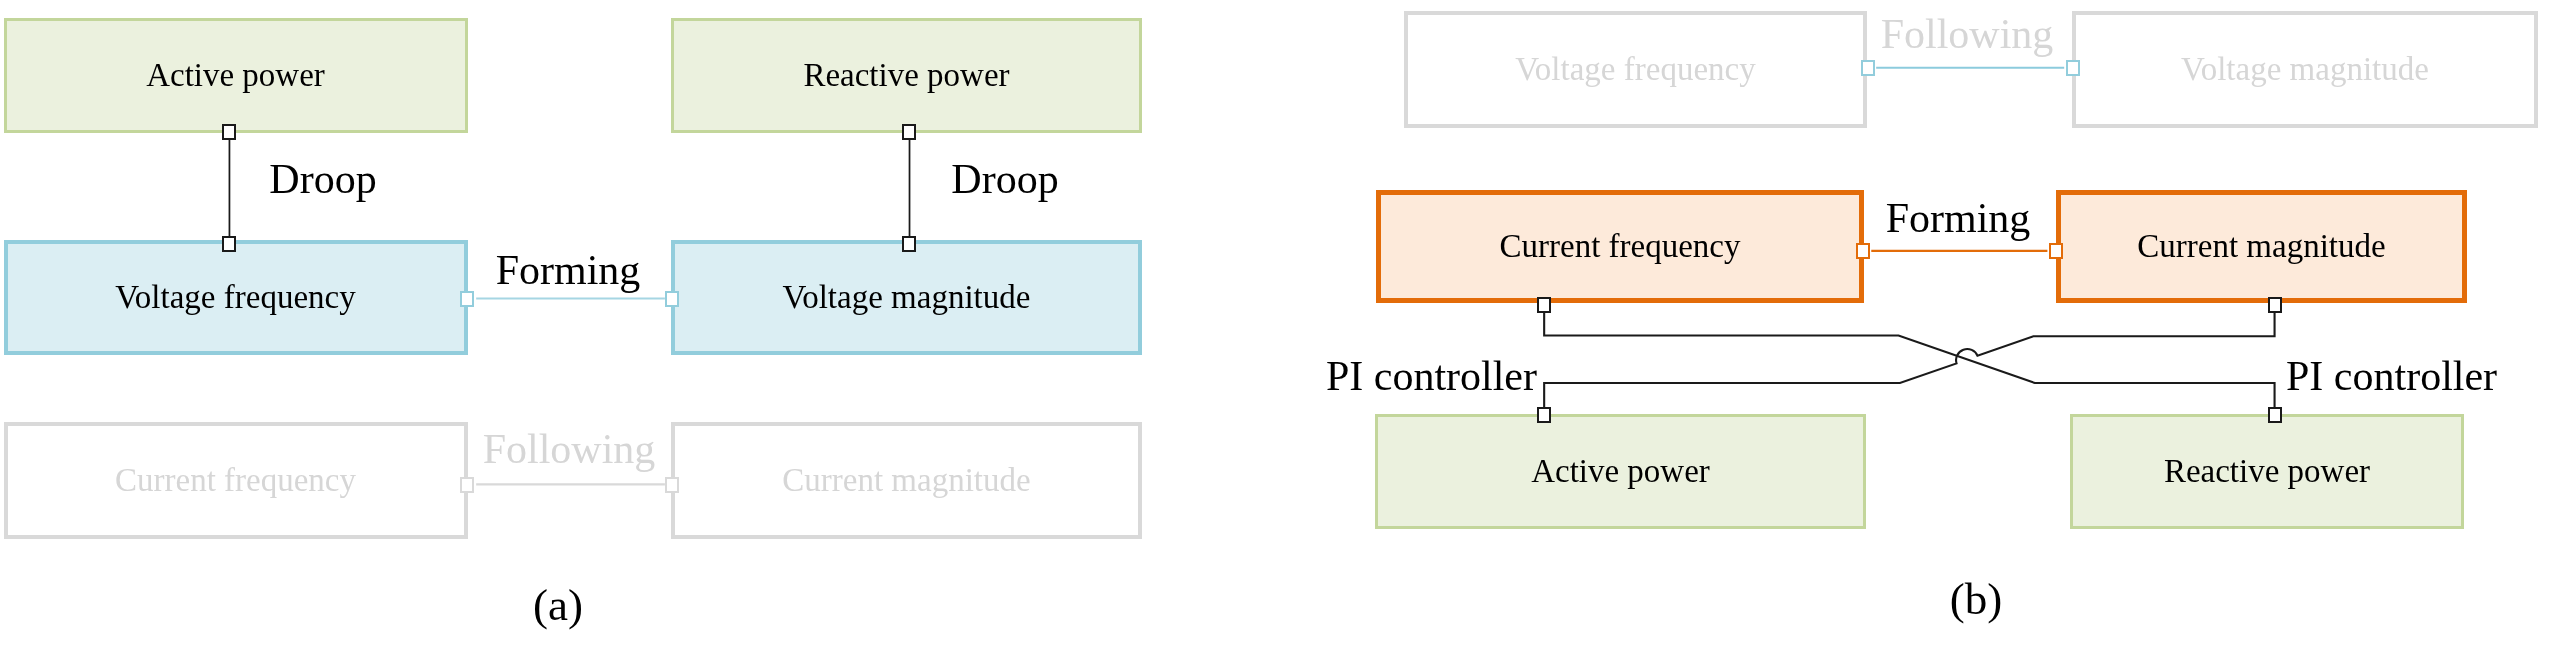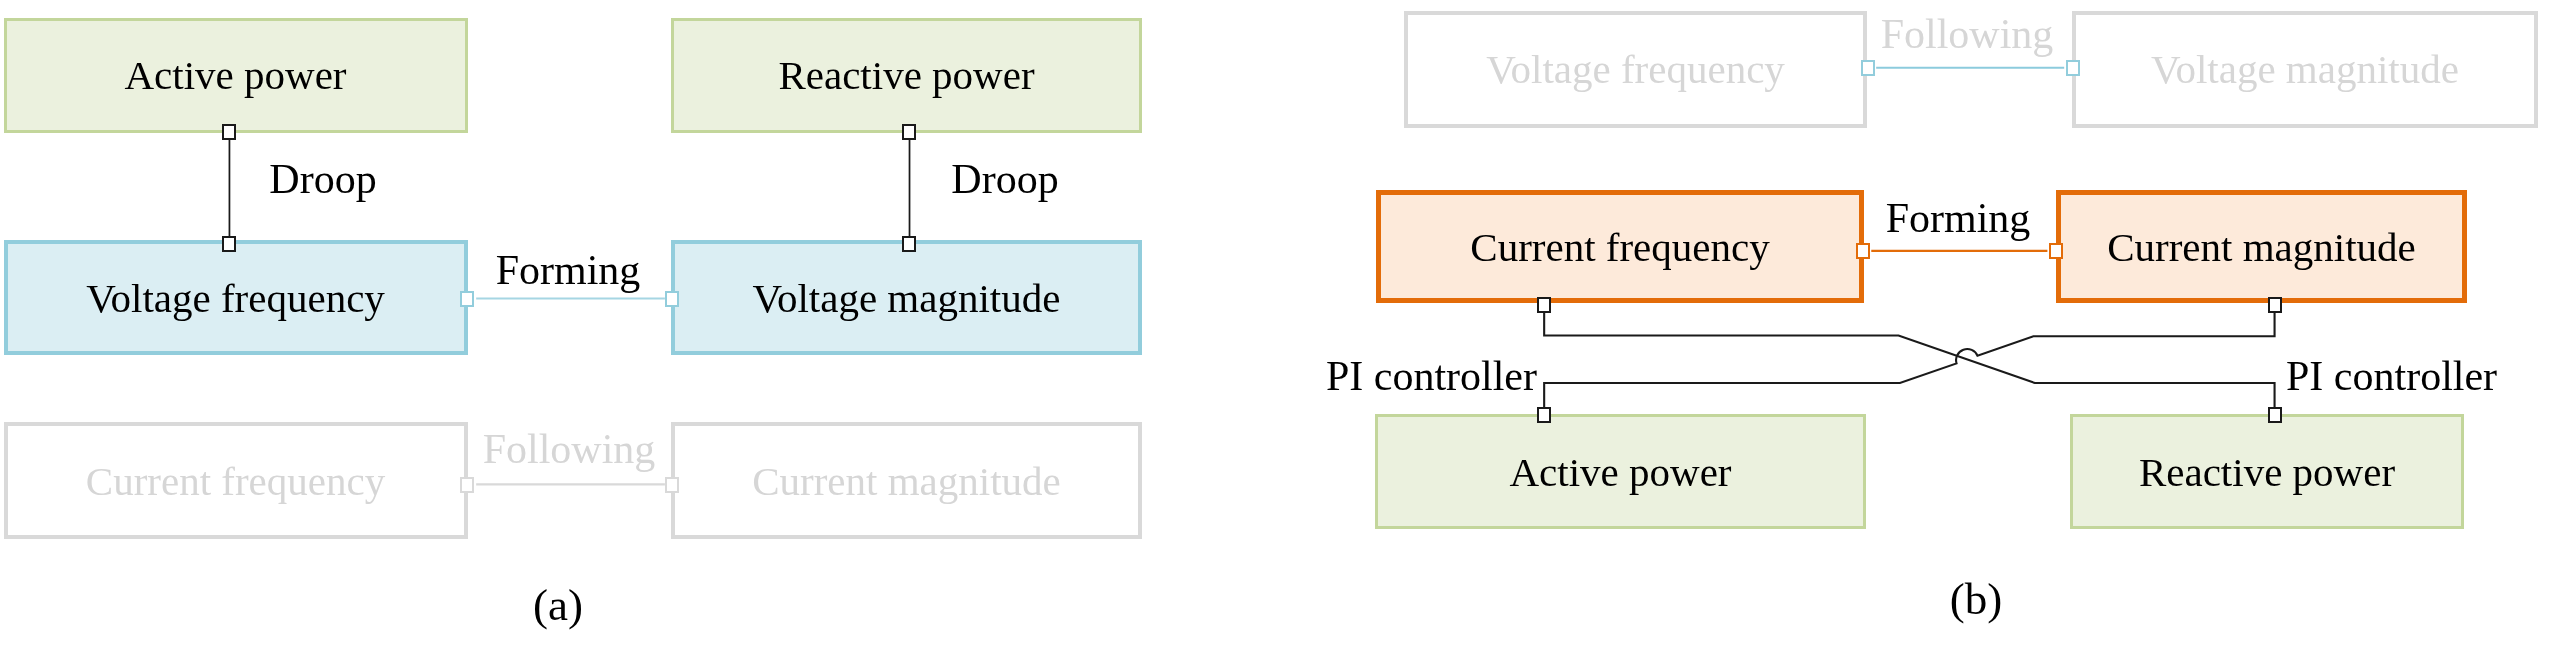--- a/index.html
+++ b/index.html
@@ -1,19 +1,19 @@
 <!DOCTYPE html>
 <html style="font-size:11.2px"><head>
 <meta charset="utf-8">
 <style>
   html,body{margin:0;padding:0;background:#ffffff;}
   .canvas{position:relative;width:2576px;height:664px;background:#ffffff;overflow:hidden;
           font-family:"Liberation Serif", serif;}
   .box{position:absolute;display:flex;align-items:center;justify-content:center;
-       box-sizing:border-box;font-size:41px;color:#000;white-space:nowrap;}
+       box-sizing:border-box;font-size:33px;color:#000;white-space:nowrap;}
   .box.green{background:#EBF1DE;border:3.5px solid #C3D69B;}
   .box.blue{background:#DBEEF3;border:4.9px solid #92CDDC;}
   .box.orange{background:#FDEADA;border:5.6px solid #E36C09;}
   .box.ghost{background:#ffffff;border:4.2px solid #D9D9D9;color:#D6D6D6;}
   .wires{position:absolute;left:0;top:0;width:2576px;height:664px;pointer-events:none;}
   .connector{position:absolute;width:14px;height:16px;background:#fff;box-sizing:border-box;
              transform:translate(-50%,-50%);}
   .connector.black{border:2.8px solid #1a1a1a;}
   .connector.blue{border:2.8px solid #92CDDC;}
   .connector.gray{border:2.8px solid #D9D9D9;}

